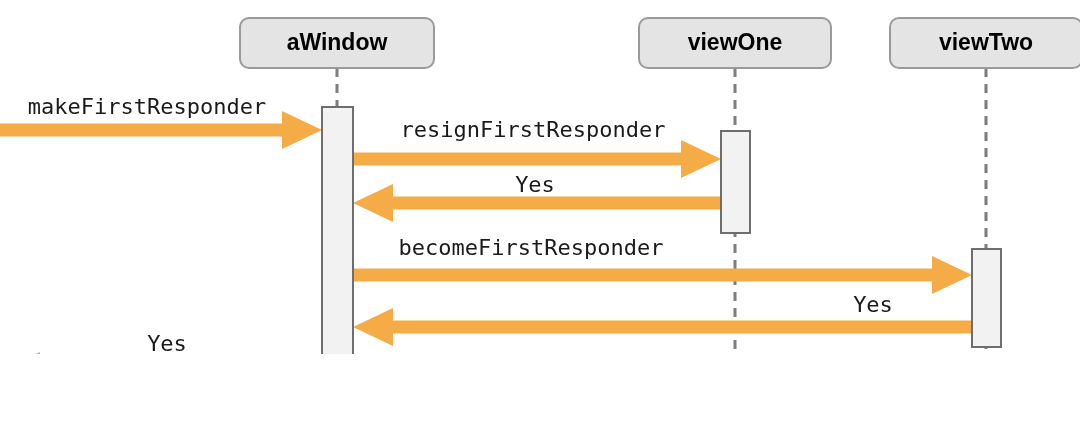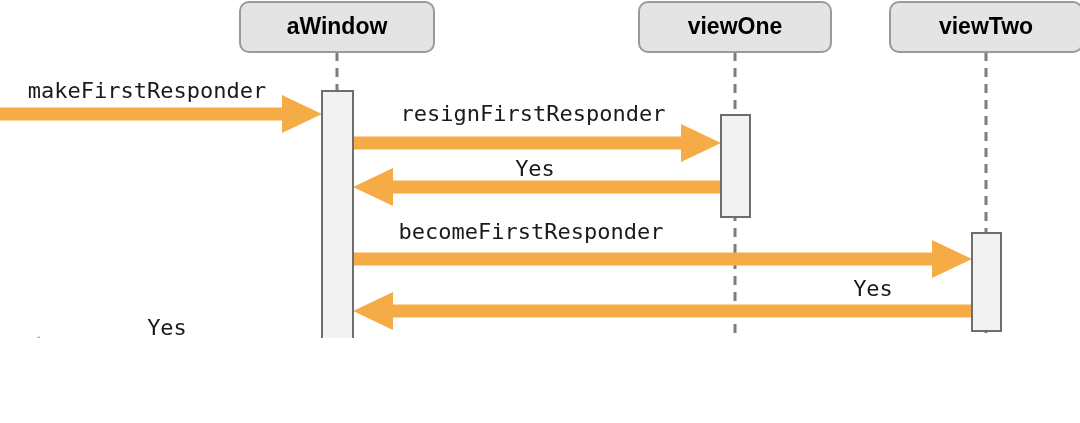--- a/index.html
+++ b/index.html
@@ -10,20 +10,21 @@
   }
   body {
     font-family: "Liberation Sans", sans-serif;
   }
   #diagram-root {
     position: relative;
     width: 1080px;
     height: 338px;
     background: #ffffff;
     overflow: hidden;
+    margin-top: 16px;
   }
   svg.diagram-canvas {
     display: block;
     width: 1080px;
     height: 423px;
   }
   .participant-box-rect {
     fill: #e4e4e4;
     stroke: #9a9a9a;
     stroke-width: 2;

